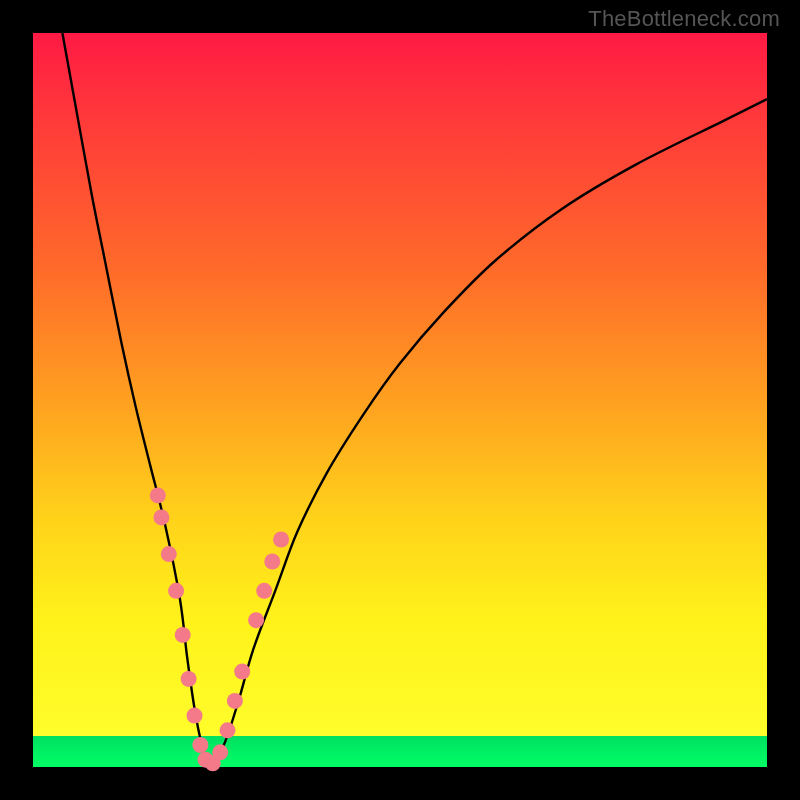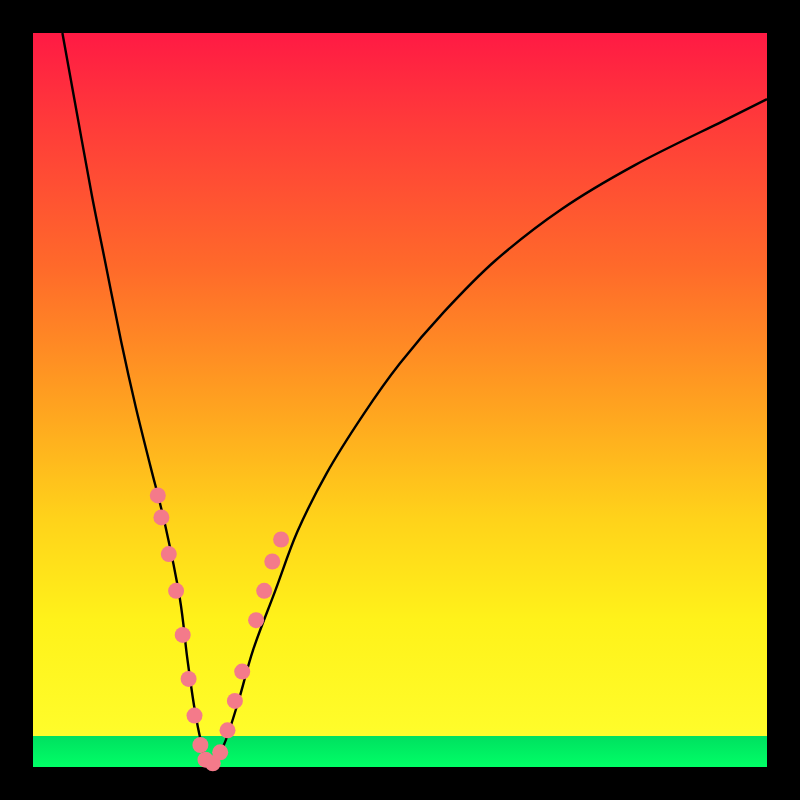--- a/index.html
+++ b/index.html
@@ -54,20 +54,21 @@
     top: 0;
     width: 734px;
     height: 734px;
     overflow: visible;
   }
 </style>
 </head>
 <body>
 
 <div class="frame">
+  <div class="watermark">TheBottleneck.com</div>
 
   <div class="plot-area">
     <svg class="curve" viewBox="0 0 734 734">
       <g>
         <path fill="none" stroke="#000" stroke-width="2.4" d="M 29.4 0.0 C 31.8 13.5, 39.1 53.8, 44.0 80.7 C 48.9 107.7, 53.8 135.8, 58.7 161.5 C 63.6 187.2, 68.5 210.4, 73.4 234.9 C 78.3 259.3, 83.2 285.0, 88.1 308.3 C 93.0 331.5, 97.9 353.5, 102.8 374.3 C 107.7 395.1, 112.5 413.5, 117.4 433.1 C 122.3 452.6, 127.2 469.8, 132.1 491.8 C 137.0 513.8, 143.1 543.2, 146.8 565.2 C 150.5 587.2, 151.7 605.5, 154.1 623.9 C 156.6 642.3, 159.0 660.6, 161.5 675.3 C 163.9 690.0, 166.4 702.2, 168.8 712.0 C 171.3 721.8, 172.5 734.0, 176.2 734.0 C 179.8 734.0, 185.9 723.0, 190.8 712.0 C 195.7 701.0, 200.6 683.8, 205.5 667.9 C 210.4 652.0, 214.1 634.9, 220.2 616.6 C 226.3 598.2, 234.9 577.4, 242.2 557.8 C 249.6 538.3, 255.7 518.7, 264.2 499.1 C 272.8 479.5, 282.6 460.0, 293.6 440.4 C 304.6 420.8, 318.1 400.0, 330.3 381.7 C 342.5 363.3, 353.5 347.4, 367.0 330.3 C 380.5 313.2, 395.1 296.0, 411.0 278.9 C 426.9 261.8, 442.8 244.7, 462.4 227.5 C 482.0 210.4, 505.2 192.1, 528.5 176.2 C 551.7 160.3, 575.0 146.8, 601.9 132.1 C 628.8 117.4, 667.9 99.1, 690.0 88.1 C 712.0 77.1, 726.7 69.7, 734.0 66.1"></path>
       </g>
       <g>
           <circle cx="124.8" cy="462.4" r="8" fill="#f47a8a"></circle>
           <circle cx="128.4" cy="484.4" r="8" fill="#f47a8a"></circle>
           <circle cx="135.8" cy="521.1" r="8" fill="#f47a8a"></circle>

